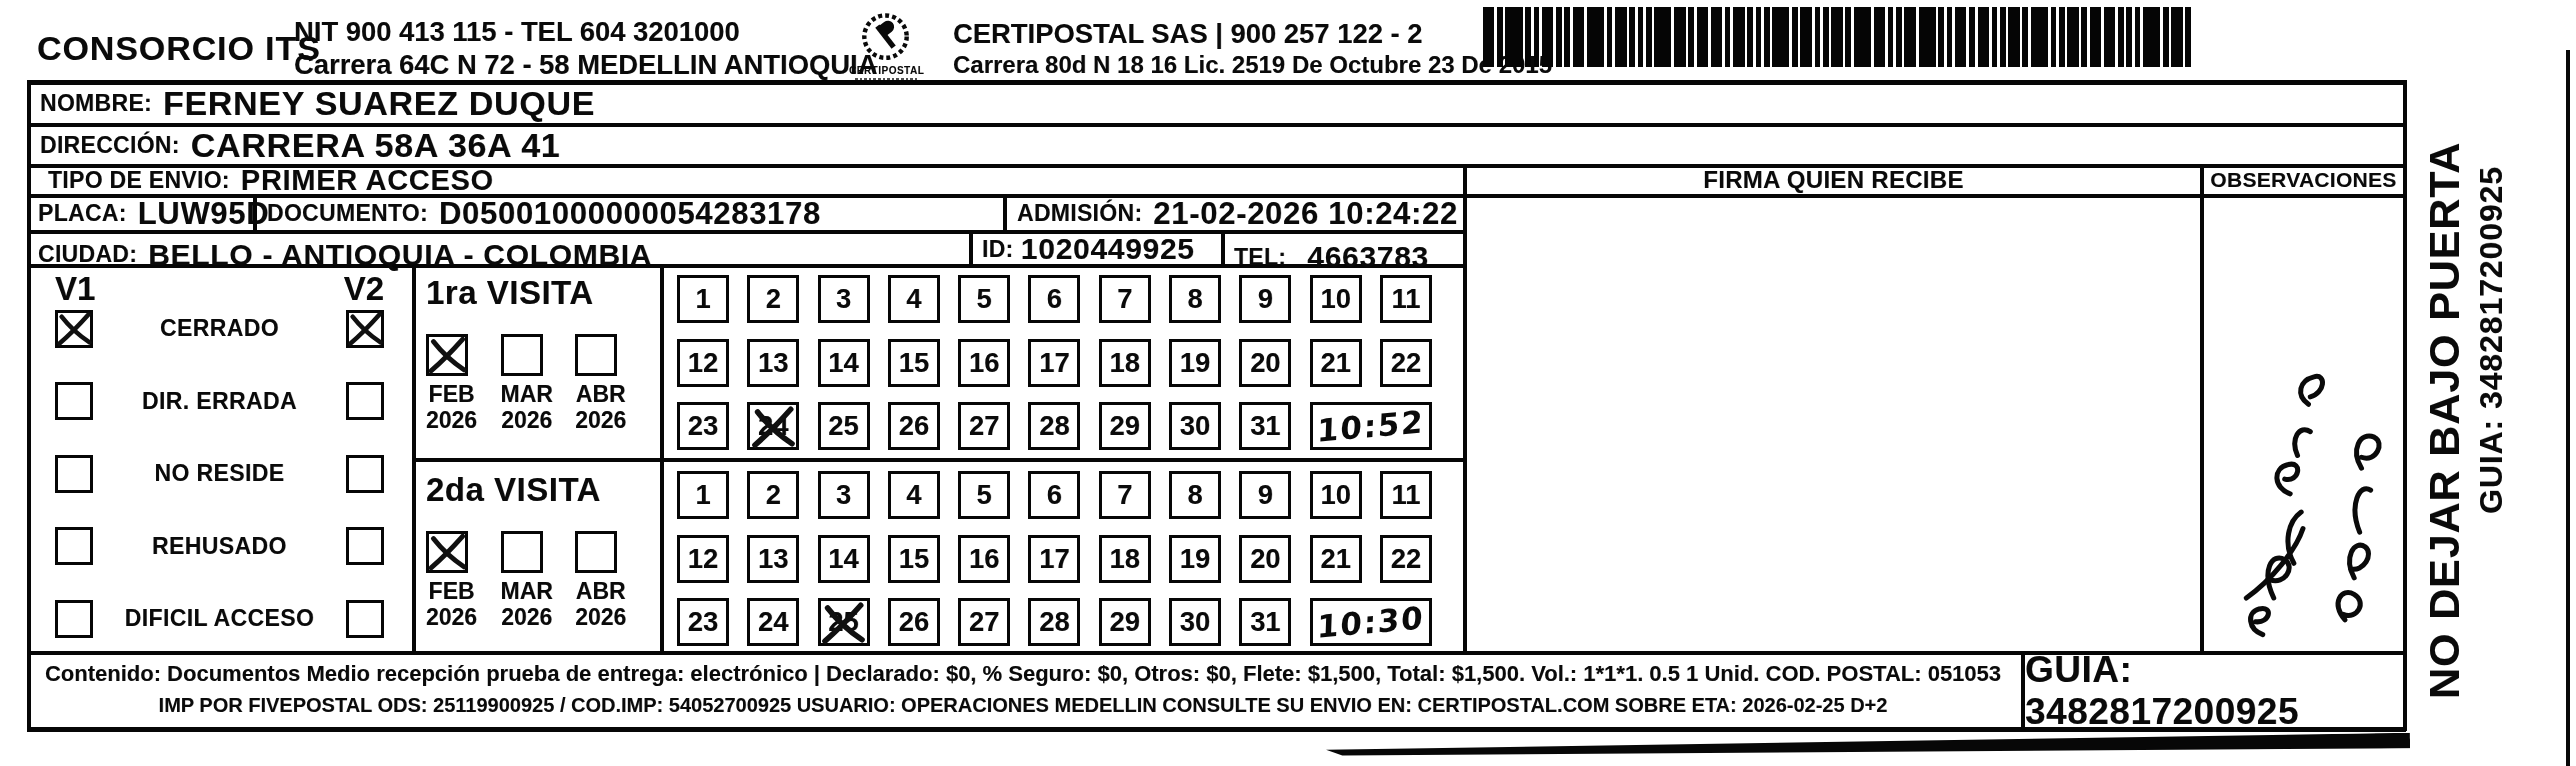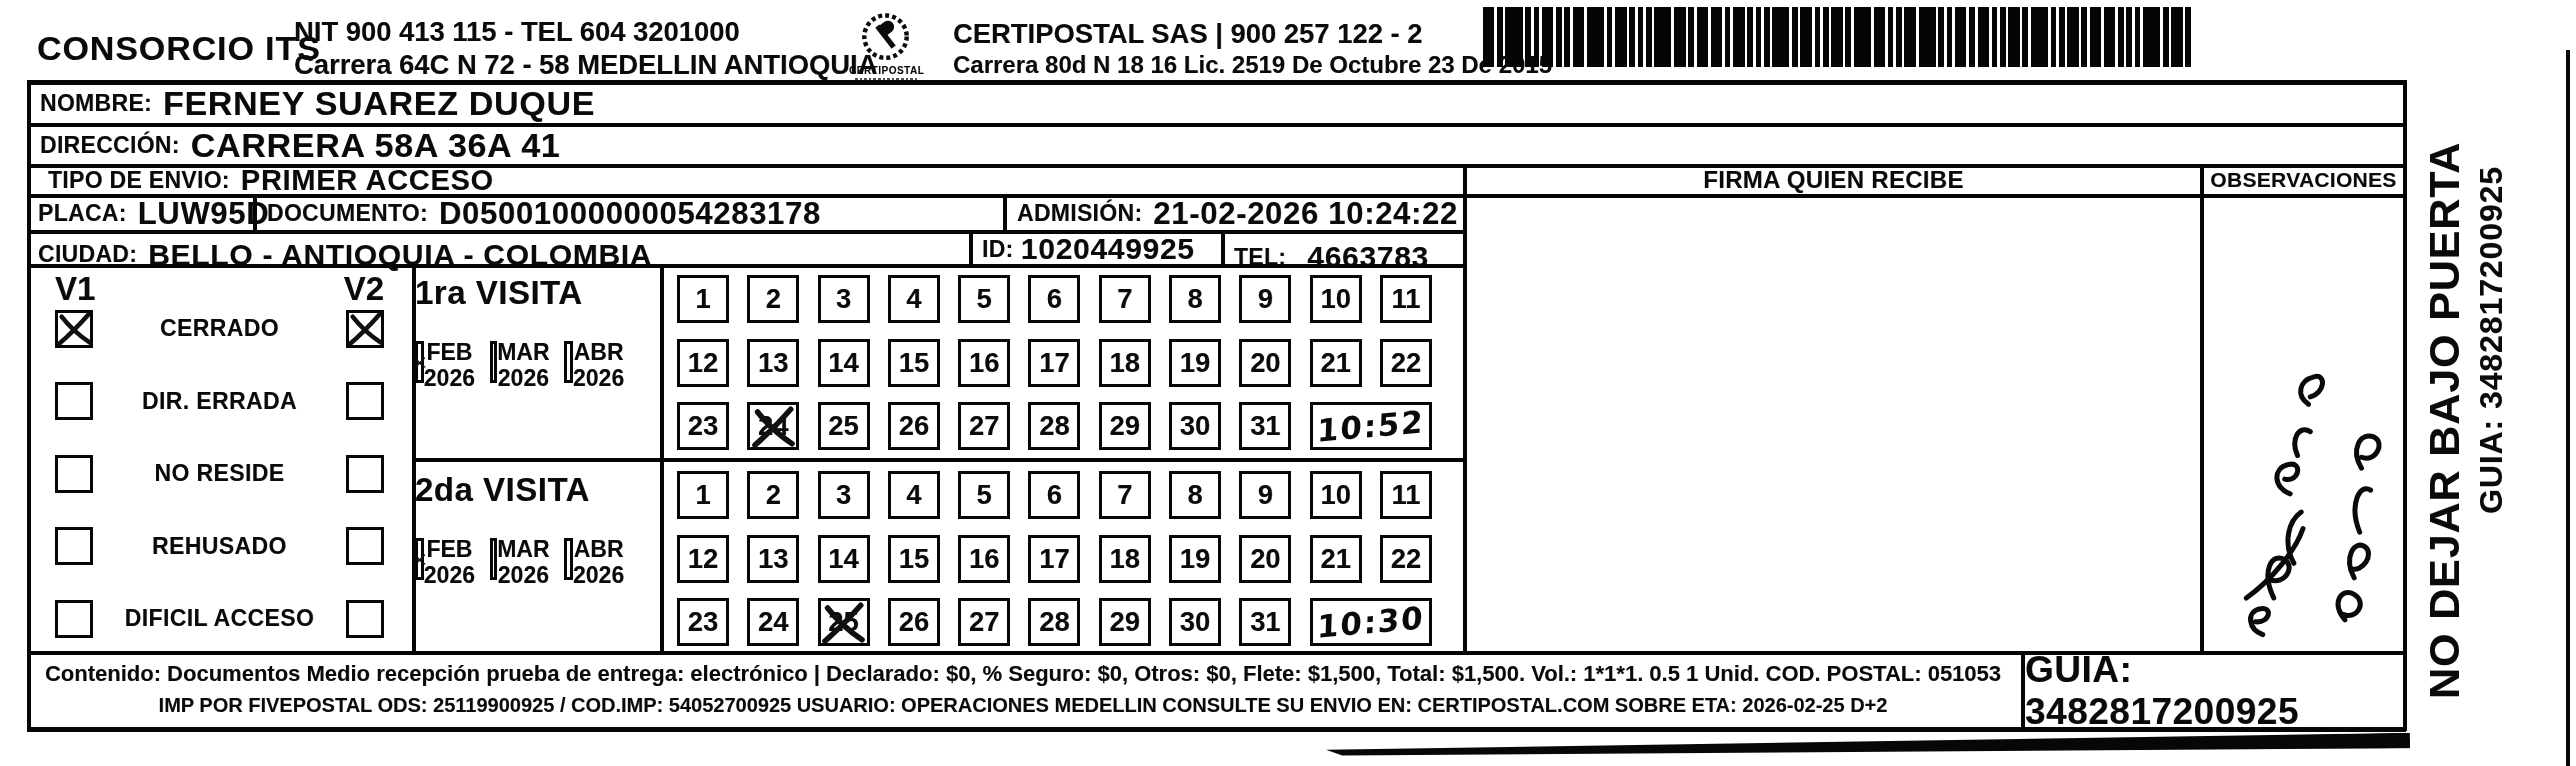--- a/index.html
+++ b/index.html
@@ -25,24 +25,24 @@
   .bar{background:#050505;margin-right:2.7px;}
   
   .vpanel{position:absolute;left:31px;top:268px;width:377px;height:379px;box-sizing:border-box;padding:1.8px 24px 9.1px 24px;display:flex;flex-direction:column;}
   .vhead{display:flex;justify-content:space-between;font-size:33px;font-weight:700;}
   .strows{flex:1;display:flex;flex-direction:column;justify-content:space-between;margin-top:1.8px;}
   .strow{display:flex;align-items:center;}
   .cb{width:38px;height:38px;border:3.7px solid #060606;box-sizing:border-box;position:relative;flex:none;background:#fff;}
   .stlab{flex:1;text-align:center;font-size:23px;font-weight:700;letter-spacing:0.4px;}
   .xmark{position:absolute;inset:-5.5px;width:calc(100% + 11px);height:calc(100% + 11px);}
   
-  .visit{position:absolute;left:404px;width:241px;box-sizing:border-box;padding:5.5px 5.5px 0 11px;}
+  .visit{position:absolute;left:415px;width:241px;box-sizing:border-box;padding:5.5px 5.5px 0 11px;}
   .vtitle{font-size:33px;font-weight:700;letter-spacing:0.5px;}
   .months{display:flex;gap:14.6px;margin-top:22px;}
-  .month{display:flex;flex-direction:row;align-items:center;width:60px;}
+  .month{display:flex;flex-direction:column;align-items:flex-start;width:60px;}
   .mcb{width:42px;height:42px;border:3.7px solid #060606;box-sizing:border-box;position:relative;background:#fff;}
   .mlab{margin-top:6.4px;font-size:23px;font-weight:700;line-height:1.12;text-align:center;}
   
   .dgrid{position:absolute;left:677px;width:777px;display:grid;grid-template-columns:repeat(11,52px);column-gap:18.3px;row-gap:15.5px;}
   .dcell{height:48px;border:3.7px solid #060606;box-sizing:border-box;display:flex;align-items:center;justify-content:center;
          font-size:27.4px;font-weight:700;position:relative;background:#fff;}
   .dwide{grid-column:span 2;}
   .hand{font-family:"DejaVu Sans",sans-serif;font-weight:700;font-size:31px;transform:rotate(-5deg) skewX(-7deg);letter-spacing:1.8px;text-shadow:none;}
   
   .vert{position:absolute;white-space:nowrap;transform:rotate(-90deg);transform-origin:0 0;font-weight:700;}

